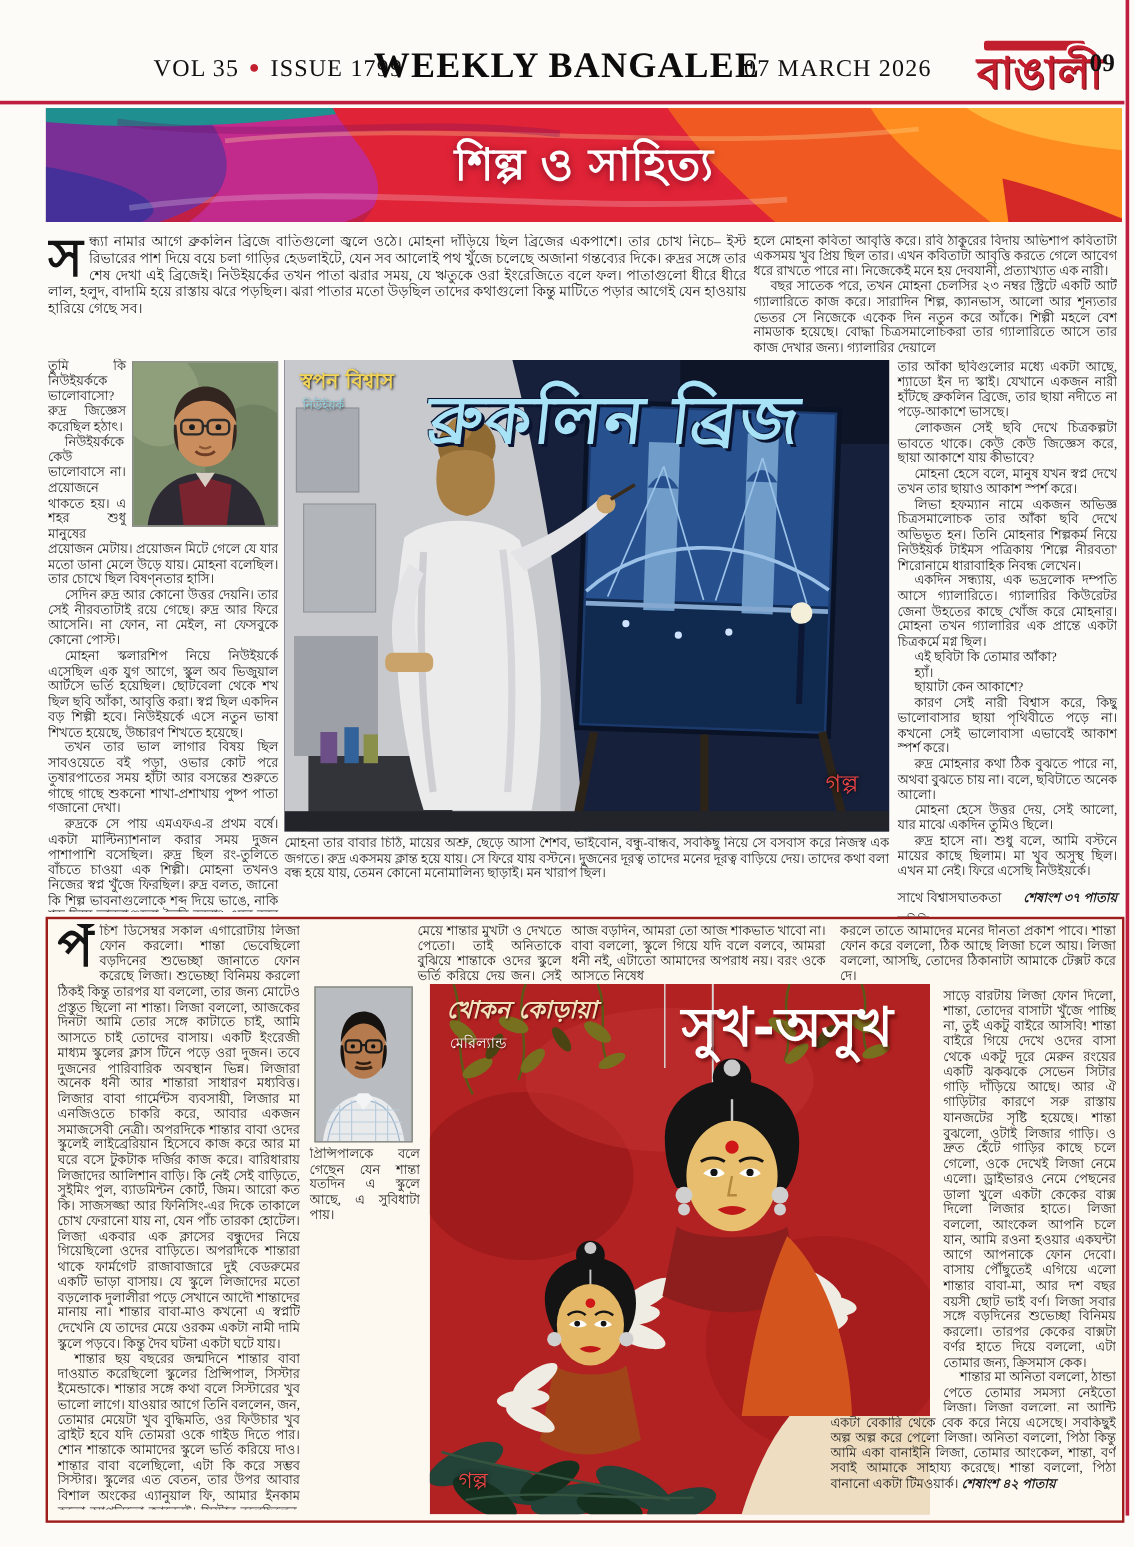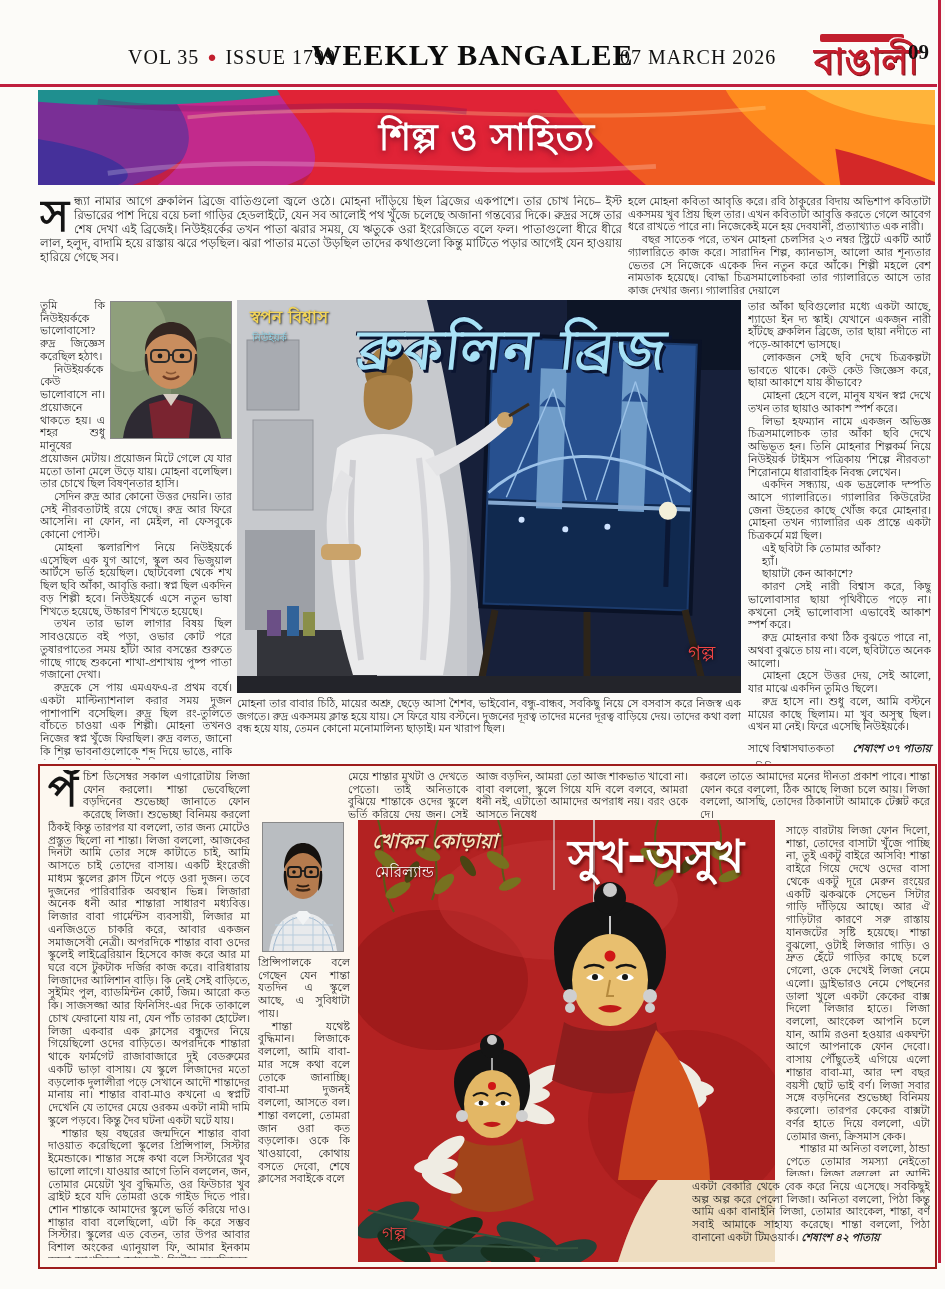--- a/index.html
+++ b/index.html
@@ -48,21 +48,21 @@
                text-shadow:3px 3px 0 #0a1430,-1px -1px 0 #0a1430;}
   .genre{color:#ef4444;font-size:20px;font-family:Liberation Mono, monospace;text-shadow:0 0 4px #000;}
   .s1-genre{left:688px;top:638px;}
 
   
   .s2-box{left:38px;top:764px;width:895px;height:501px;border:2px solid #9e1c1c;background:#fdf8f0;}
   .illus{left:358px;top:820px;width:417px;height:442px;overflow:hidden;}
   .illus svg{display:block;width:100%;height:100%;}
   .s2-author{left:372px;top:826px;font-size:20px;font-weight:bold;font-style:italic;color:#f3e3bd;
              font-family:"DejaVu Sans",sans-serif;text-shadow:1px 1px 2px #4d0808;}
-  .s2-loc{left:375px;top:860px;font-size:15px;color:#ffffff;font-family:"DejaVu Sans",sans-serif;text-shadow:1px 1px 2px #4d0808;}
+  .s2-loc{left:375px;top:860px;font-size:12px;color:#ffffff;font-family:"DejaVu Sans",sans-serif;text-shadow:1px 1px 2px #4d0808;}
   .s2-headline{left:540px;top:822px;width:232px;text-align:center;font-size:45px;font-weight:bold;color:#ffffff;
                font-family:"DejaVu Sans",sans-serif;text-shadow:2px 3px 3px rgba(70,0,0,.6);}
   .s2-genre{left:382px;top:1220px;font-size:18px;}
   .author-photo{border:1px solid #888;overflow:hidden;background:#9aa48c;}
   .author-photo svg{display:block;width:100%;height:100%;}
 </style>
 </head>
 <body>
 
 <div class="page">
@@ -257,21 +257,20 @@
         <rect x="42" y="44" width="13" height="10" rx="3" fill="none" stroke="#1a1a1a" stroke-width="1.8"></rect>
         <line x1="38" y1="48" x2="42" y2="48" stroke="#1a1a1a" stroke-width="1.8"></line>
         <circle cx="31" cy="49" r="1.8" fill="#111"></circle>
         <circle cx="48" cy="49" r="1.8" fill="#111"></circle>
         <path d="M33,66 C36,68 44,68 47,66" stroke="#3a2516" stroke-width="2.6" fill="none"></path>
         <path d="M34,62 C37,64 43,64 46,62" stroke="#2a1a10" stroke-width="2" fill="none"></path>
       </svg>
     </div>
     <div class="abs col" style="left:258px;top:956px;width:92px;height:300px;">
         <p>প্রিন্সিপালকে বলে গেছেন যেন শান্তা যতদিন এ স্কুলে আছে, এ সুবিধাটা পায়।</p>
-        <p>শান্তা যথেষ্ট বুদ্ধিমান। লিজাকে বললো, আমি বাবা-মার সঙ্গে কথা বলে তোকে জানাচ্ছি। বাবা-মা দুজনই বললো, আসতে বল। শান্তা বললো, তোমরা জান ওরা কত বড়লোক। ওকে কি খাওয়াবো, কোথায় বসতে দেবো, শেষে ক্লাসের সবাইকে বলে</p>
       </div>
 
     <div class="abs illus">
       <svg viewBox="0 0 417 442" preserveAspectRatio="none">
         <rect width="417" height="442" fill="#b32222"></rect>
         <ellipse cx="80" cy="160" rx="90" ry="70" fill="#8e1414" opacity=".5"></ellipse>
         <ellipse cx="330" cy="300" rx="100" ry="90" fill="#9c1717" opacity=".5"></ellipse>
         <ellipse cx="200" cy="80" rx="120" ry="60" fill="#c43131" opacity=".5"></ellipse>
         <path d="M300,360 H417 V442 H260 C270,410 282,382 300,360 Z" fill="#f2e4cb"></path>
         <path d="M300,360 H417 V442 H260 C270,410 282,382 300,360 Z" fill="#e8d3b2" opacity=".4"></path>

